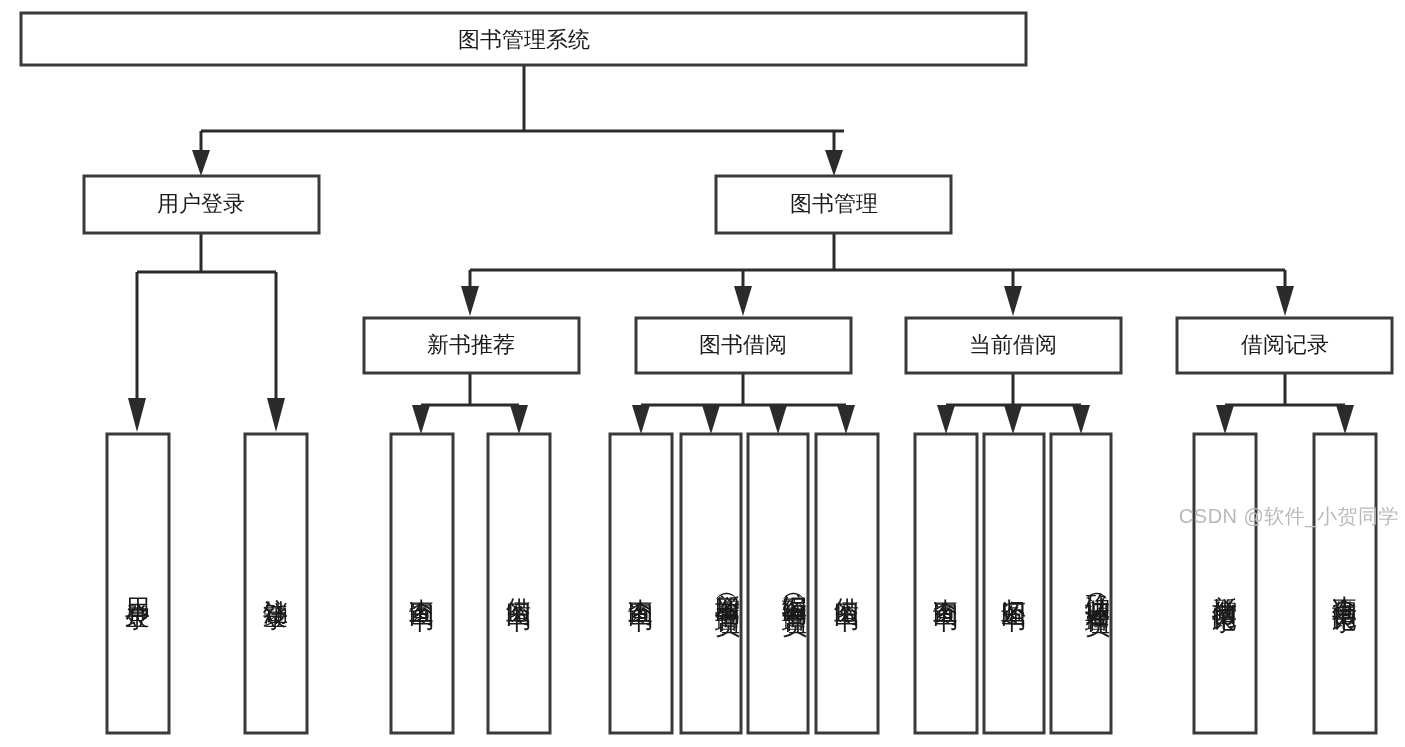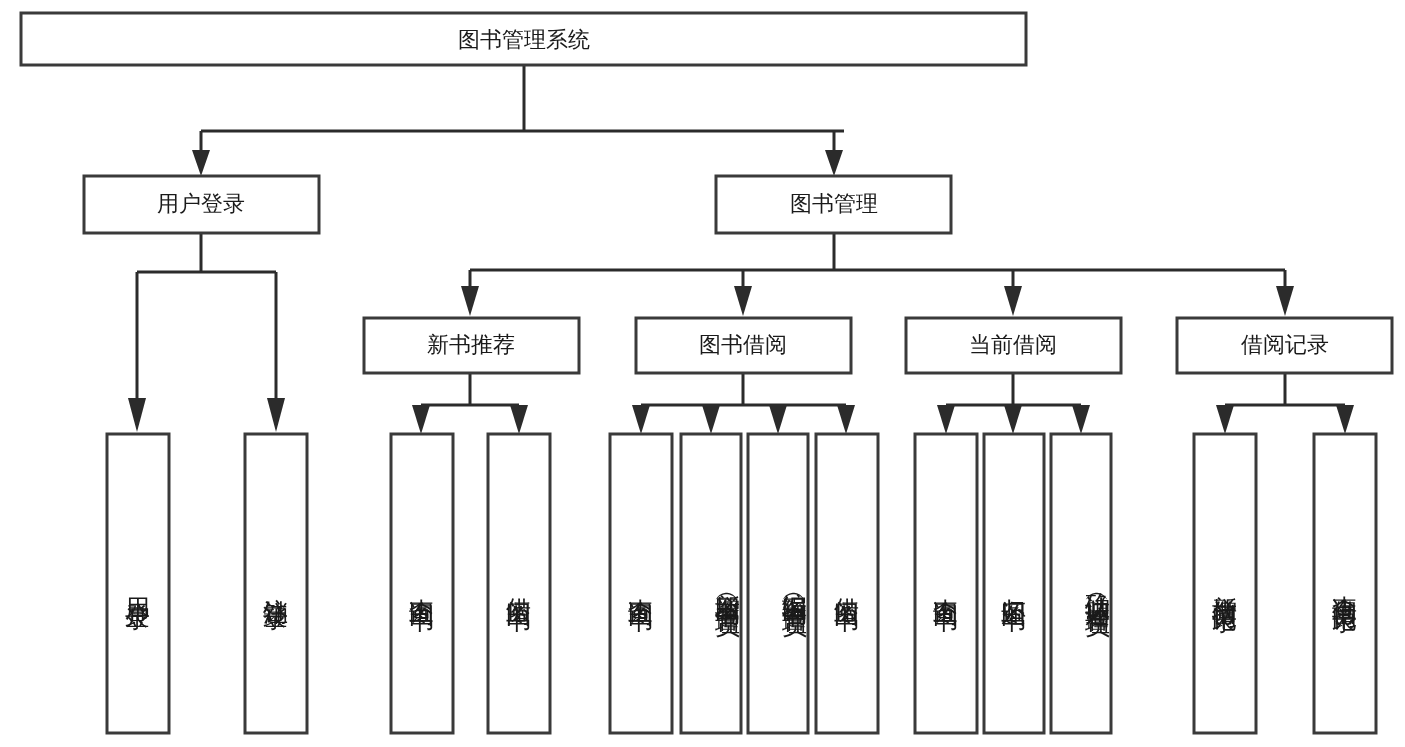--- a/index.html
+++ b/index.html
@@ -222,13 +222,14 @@
   <div class="vlabel" style="left:744px; top:444px; width:60px; height:285px;">编辑图书（管理员）</div>
   <div class="vlabel center-v" style="left:812px; top:434px; width:62px; height:299px;">借阅图书</div>
 
   <div class="vlabel center-v" style="left:911px; top:434px; width:62px; height:299px;">查询图书</div>
   <div class="vlabel center-v" style="left:980px; top:434px; width:60px; height:299px;">归还图书</div>
   <div class="vlabel" style="left:1047px; top:444px; width:60px; height:285px;">确认归还（管理员）</div>
 
   <div class="vlabel center-v" style="left:1190px; top:434px; width:62px; height:299px;">新增借阅记录</div>
   <div class="vlabel center-v" style="left:1310px; top:434px; width:62px; height:299px;">查询借阅记录</div>
 
+  <div class="watermark">CSDN @软件_小贺同学</div>
 </div>
 
 </body></html>

